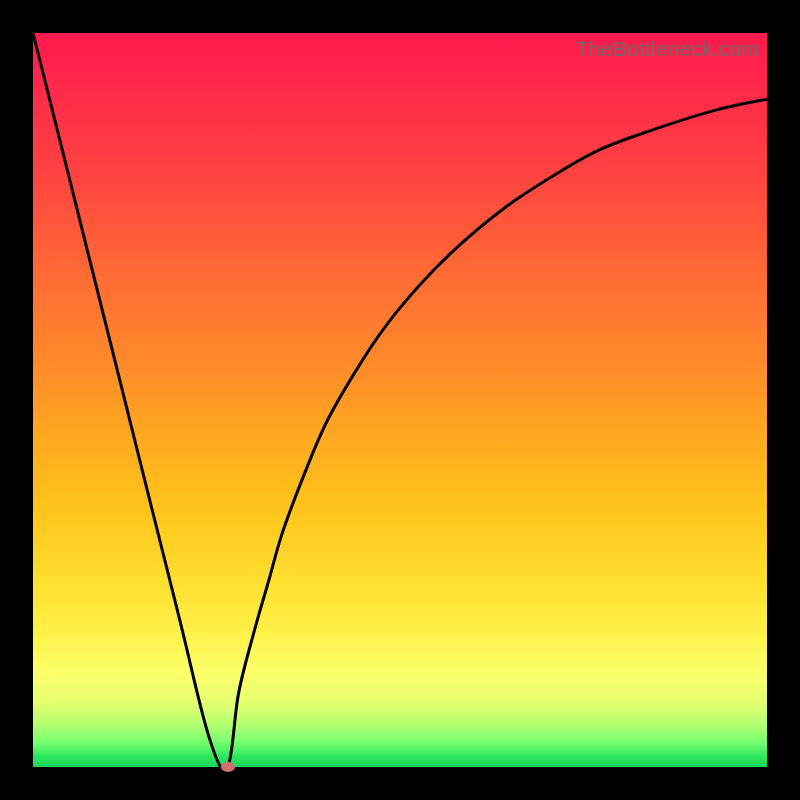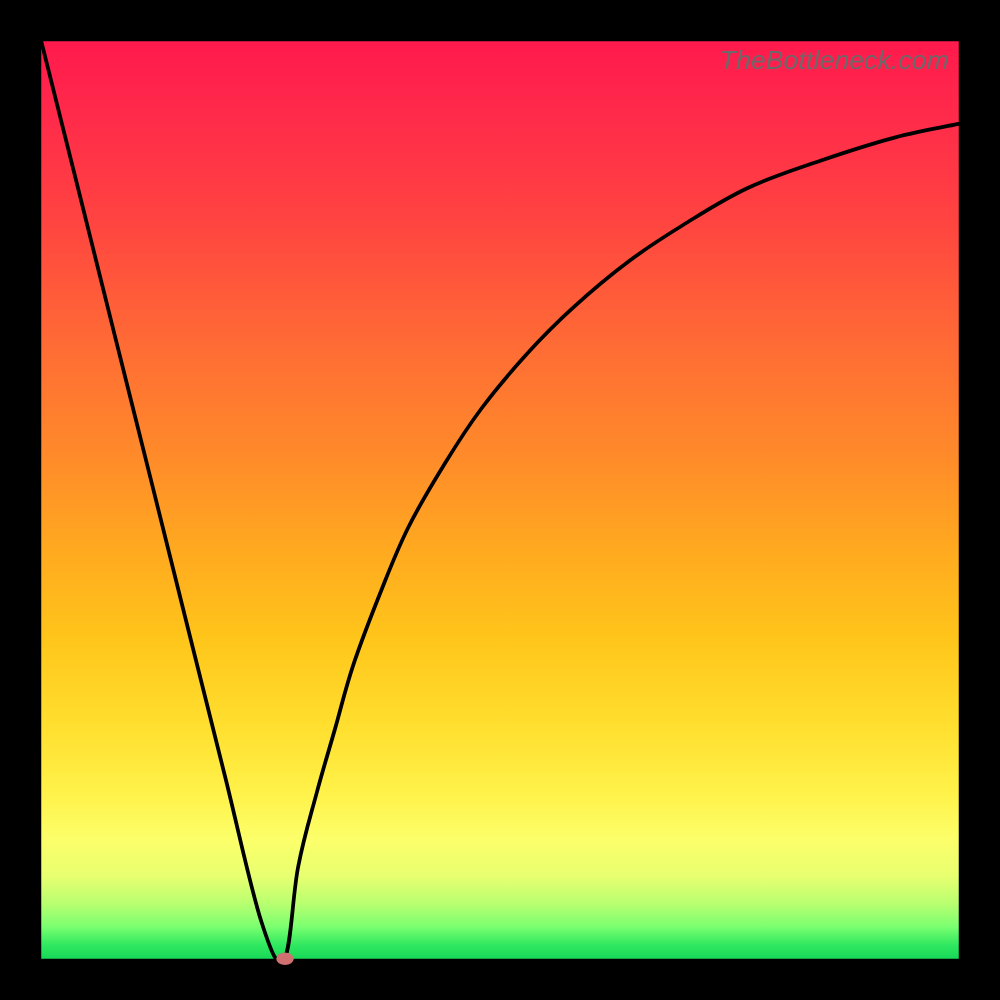--- a/index.html
+++ b/index.html
@@ -35,21 +35,20 @@
       #ffc51a 65%,
       #ffe030 75%,
       #fff24a 82%,
       #fcff6a 87%,
       #e8ff70 91%,
       #b8ff70 94%,
       #7bff70 96.5%,
       #30e860 98.5%,
       #18d858 100%
     );
-    font-style: italic;
   }
   .watermark {
     position: absolute;
     top: 4px;
     right: 8px;
     color: #6a6a6a;
     font-size: 21px;
     font-weight: 500;
     letter-spacing: 0.2px;
     user-select: none;

